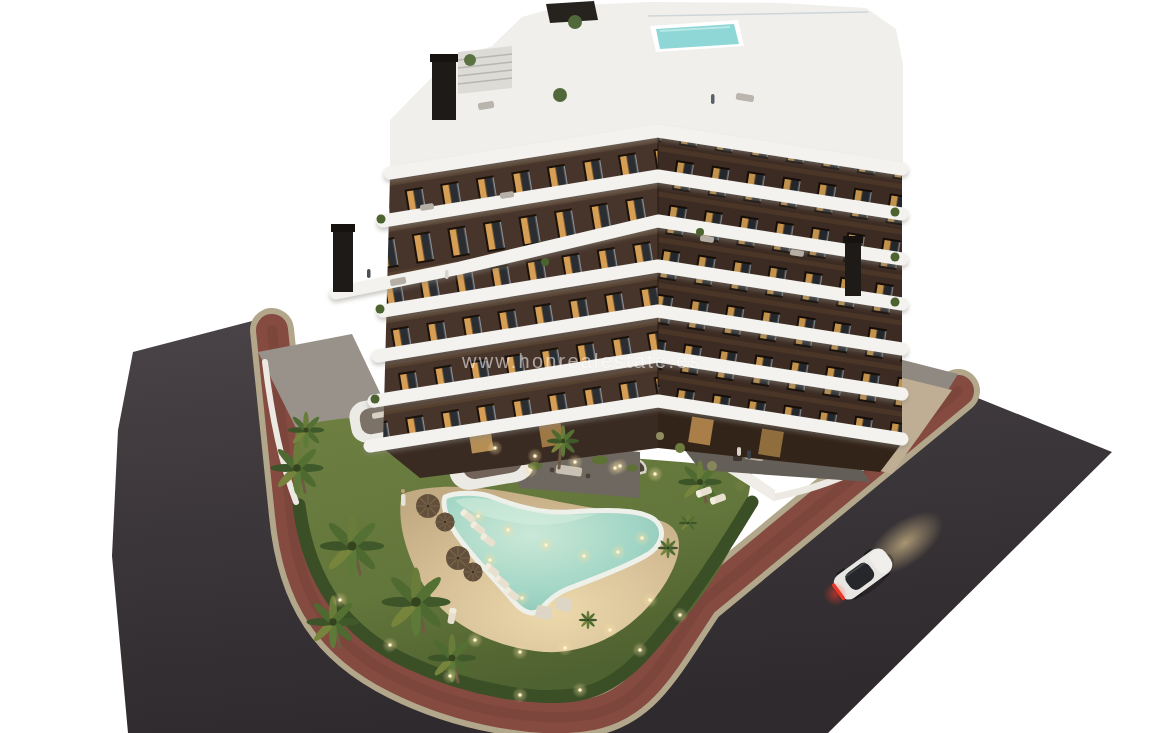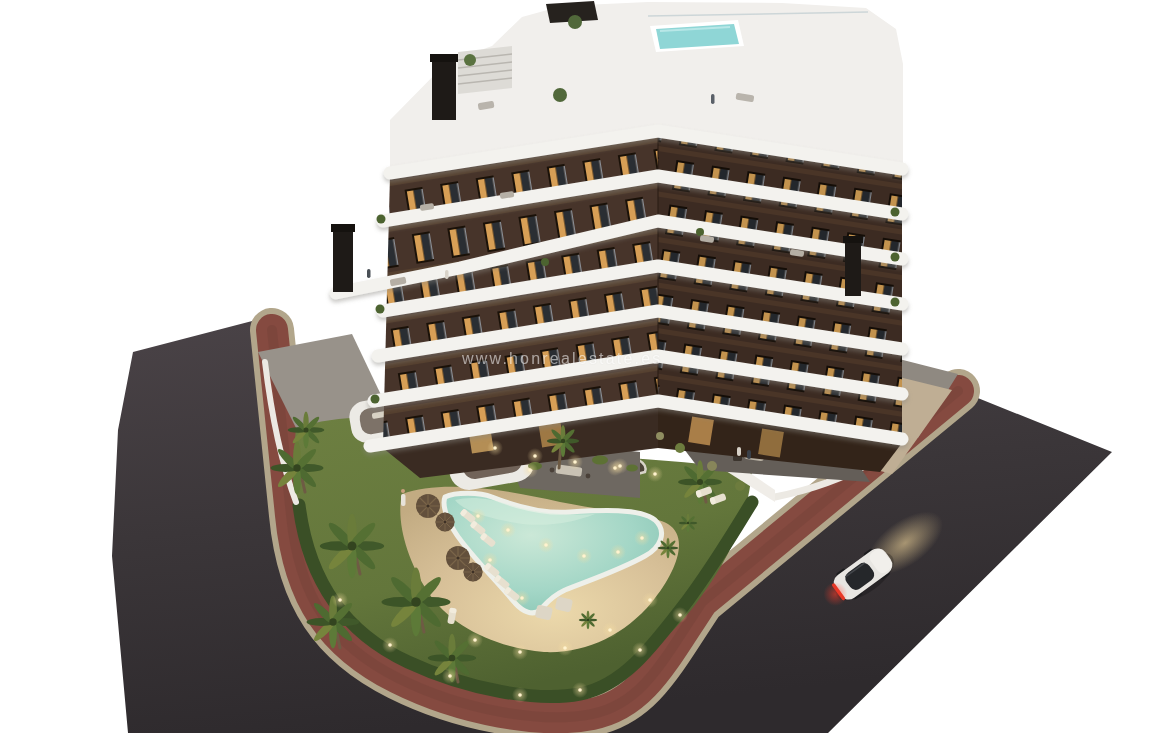--- a/index.html
+++ b/index.html
@@ -4,21 +4,21 @@
 <style>
   html,body{margin:0;padding:0;background:#fff;}
   .frame{
     position:relative;width:1152px;height:733px;overflow:hidden;
     background:var(--background,#ffffff);
     font-family:"Liberation Sans",sans-serif;
   }
   .frame svg{position:absolute;left:0;top:0;}
   .watermark{
     position:absolute;left:462px;top:350px;
-    font-size:16px;letter-spacing:2.2px;font-weight:400;
+    font-size:20px;letter-spacing:2.2px;font-weight:400;
     color:#ffffff;opacity:.55;white-space:nowrap;
     text-shadow:0 0 2px rgba(0,0,0,.15);
     pointer-events:none;
   }
 </style>
 </head>
 <body>
 
 <div class="frame">
 <svg width="1152" height="733" viewBox="0 0 1152 733">

